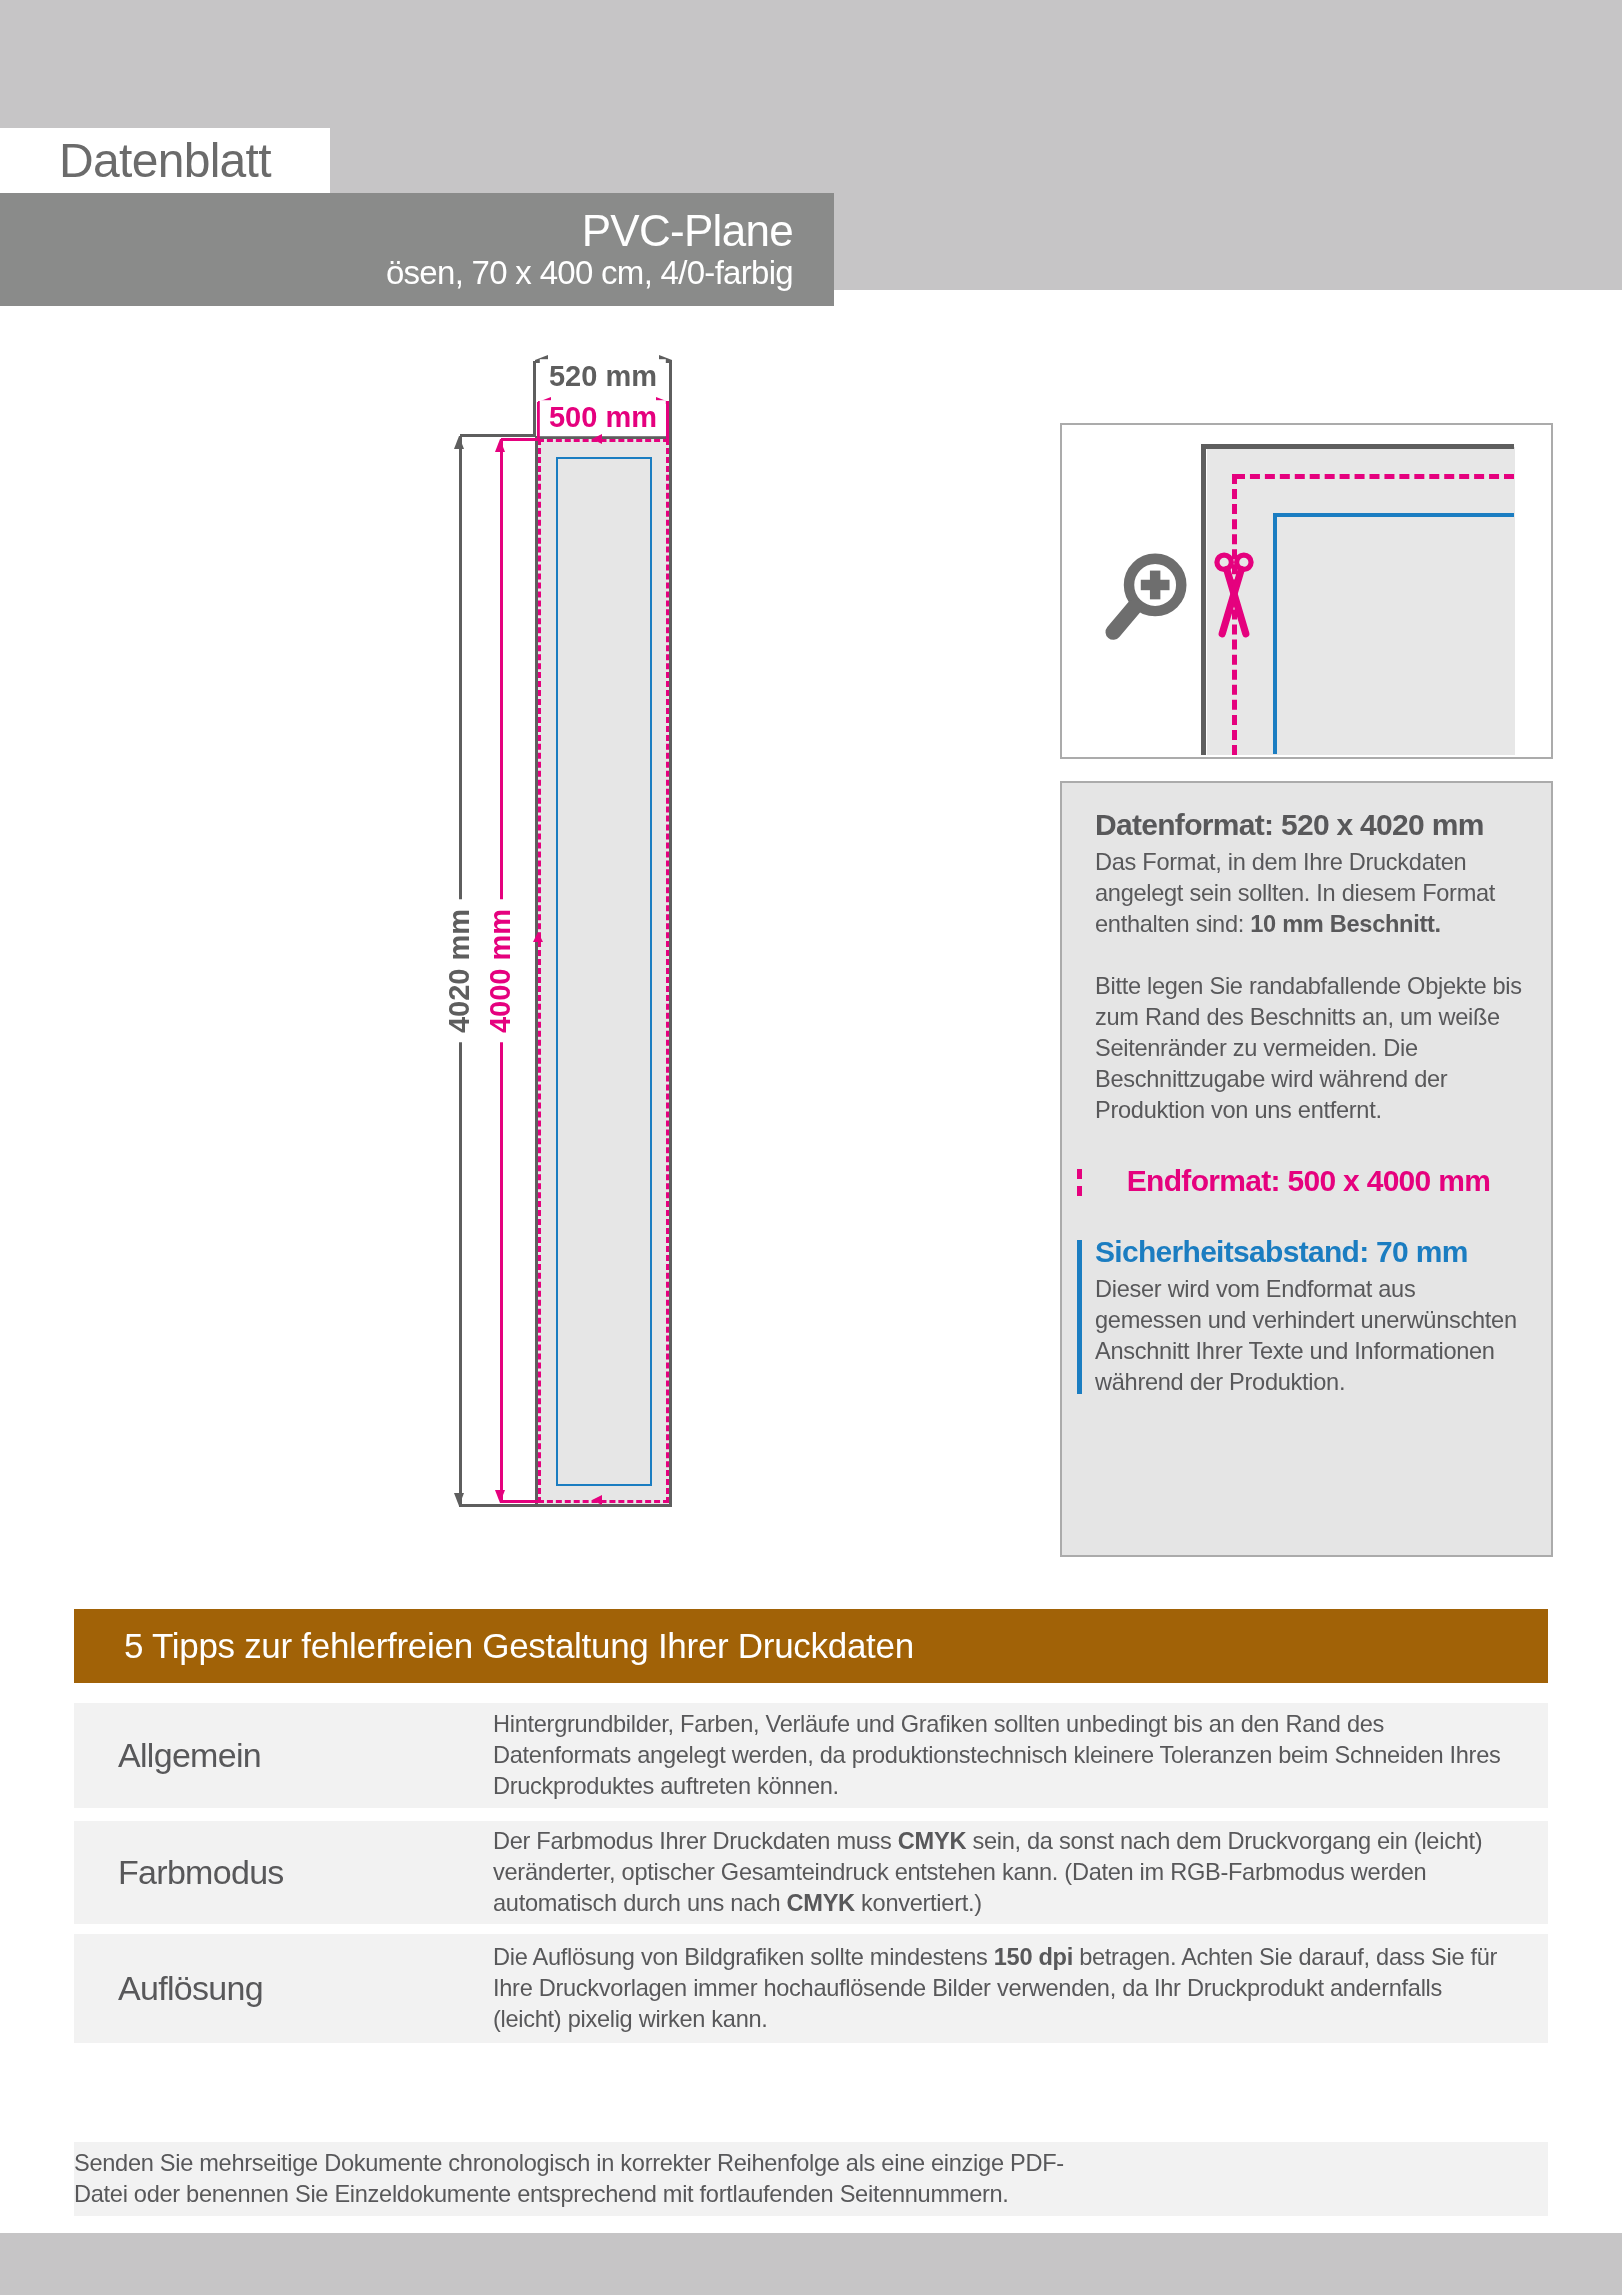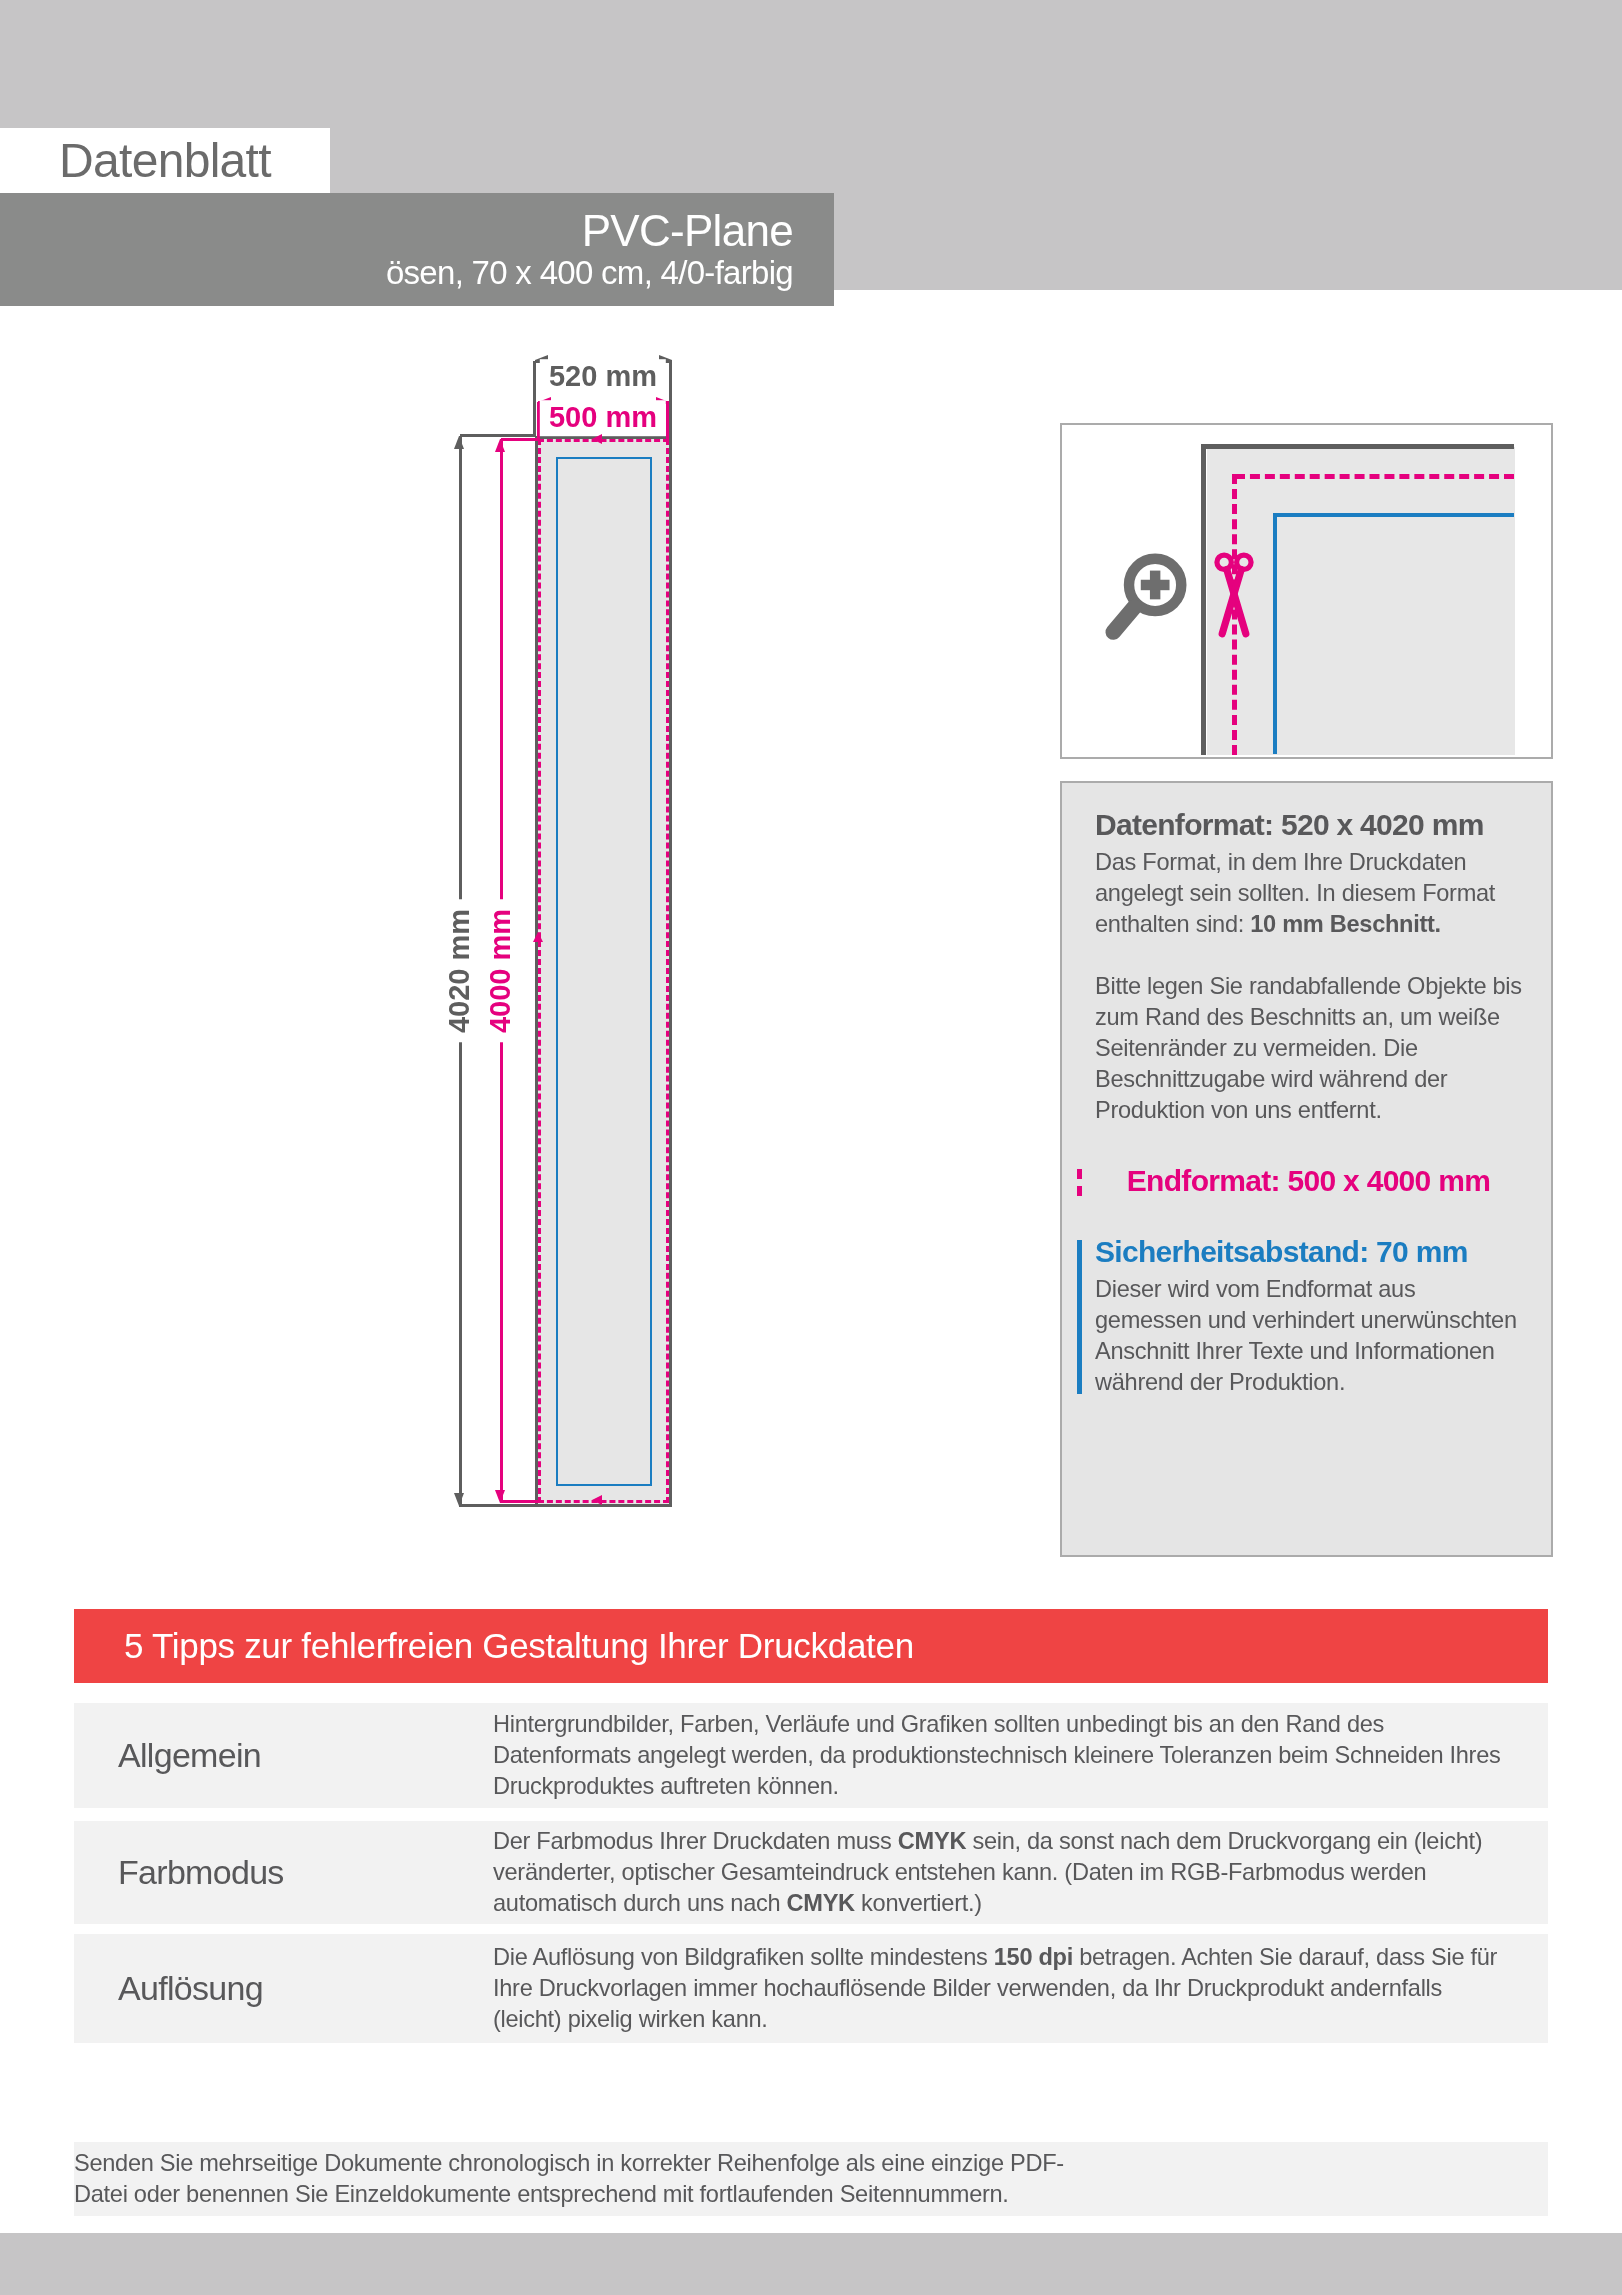--- a/index.html
+++ b/index.html
@@ -68,21 +68,21 @@
   .sect.end-sect{margin-top:38px;padding-left:0;}
   .sect.end-sect::before{content:"";position:absolute;left:-18.3px;top:5.2px;bottom:2.6px;
         width:0;border-left:5.2px dashed #e5017e;}
   .sect.safe-sect{margin-top:37px;}
   .sect.safe-sect::before{content:"";position:absolute;left:-18.3px;top:5.2px;bottom:3.9px;
         width:5.2px;background:#1b7dc1;}
   .gap-p{margin-top:31px !important;}
   .b{font-weight:bold;}
 
   
-  .tips-bar{left:74px;top:1609px;width:1474px;height:74px;background:#ef4444;
+  .tips-bar{left:74px;top:1609px;width:1474px;height:74px;background:#a16207;
             display:flex;align-items:center;padding-left:50px;box-sizing:border-box;}
   .tips-bar span{color:#ffffff;font-size:35px;letter-spacing:-0.3px;}
   .tip-row{left:74px;width:1474px;background:#f2f2f2;display:flex;align-items:center;box-sizing:border-box;}
   .tip-label{width:419px;padding-left:44px;box-sizing:border-box;font-size:34px;color:#58585a;
              letter-spacing:-0.7px;flex:none;}
   .tip-text{width:1008px;font-size:23.6px;line-height:31px;color:#58585a;letter-spacing:-0.3px;}
   .row1{top:1703px;height:105px;}
   .row2{top:1821px;height:103px;}
   .row3{top:1934px;height:109px;}
   .row4{top:2055px;height:73px;}

